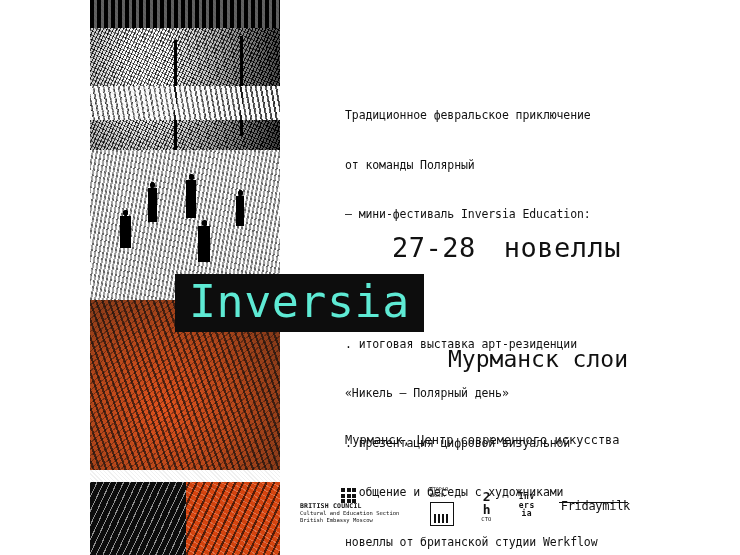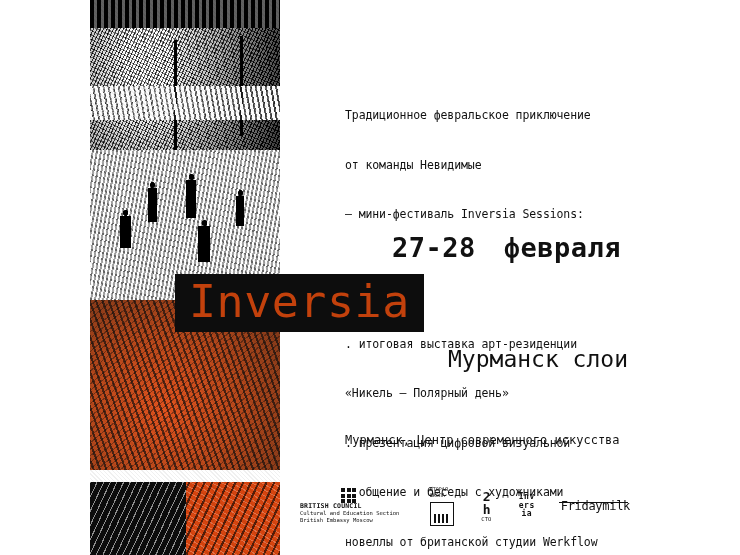--- a/index.html
+++ b/index.html
@@ -158,32 +158,32 @@
 
   
   .date-row {
     position: absolute;
     left: 392px;
     top: 232px;
     display: flex;
     align-items: center;
     gap: 28px;
     font-size: 27px;
-    font-weight: bold;
+    font-weight: normal;
     letter-spacing: 0.5px;
     color: #111;
   }
 
   
   .title1 {
     position: absolute;
     left: 175px;
     top: 274px;
     background: #0d0d0d;
-    color: #c2410c;
+    color: #5eead4;
     font-size: 45px;
     line-height: 48px;
     padding: 4px 14px 6px 14px;
     letter-spacing: 0.5px;
   }
   .title2 {
     position: absolute;
     left: 175px;
     top: 330px;
     background: #0d0d0d;
@@ -319,38 +319,38 @@
     <div class="texture-orange"></div>
     <div class="texture-white-gap"></div>
     <div class="bottom-black-blob"></div>
     <div class="bottom-orange-blob"></div>
     <div class="noise-overlay"></div>
   </div>
 
   <div class="desc">
     <div class="para">
       <span class="line">Традиционное февральское приключение</span>
-      <span class="line">от команды Невидимые</span>
-      <span class="line">— мини-фестиваль Inversia Sessions:</span>
+      <span class="line">от команды Полярный</span>
+      <span class="line">— мини-фестиваль Inversia Education:</span>
     </div>
     <div class="para">
       <span class="line">. итоговая выставка арт-резиденции</span>
       <span class="line">«Никель — Полярный день»</span>
       <span class="line">. презентация цифровой визуальной</span>
       <span class="line">. общение и беседы с художниками</span>
       <span class="line">новеллы от британской студии Werkflow</span>
       
       
       
     </div>
   </div>
 
   <div class="date-row">
     <span>27-28</span>
-    <span>февраля</span>
+    <span>новеллы</span>
   </div>
 
   <div class="title1">Inversia</div>
   <div class="subtitle">Мурманск слои</div>
 
   <div class="venue">
     <span class="line">Мурманск, Центр современного</span>
     <span class="line">искусства</span>
   </div>
 

